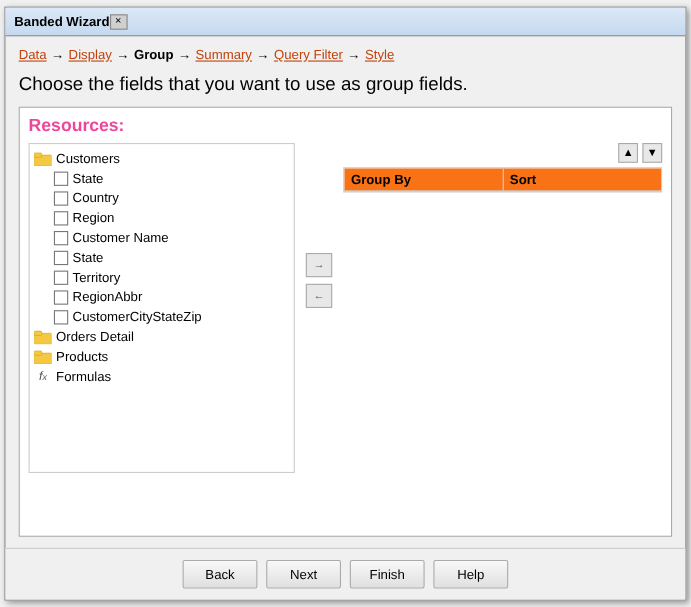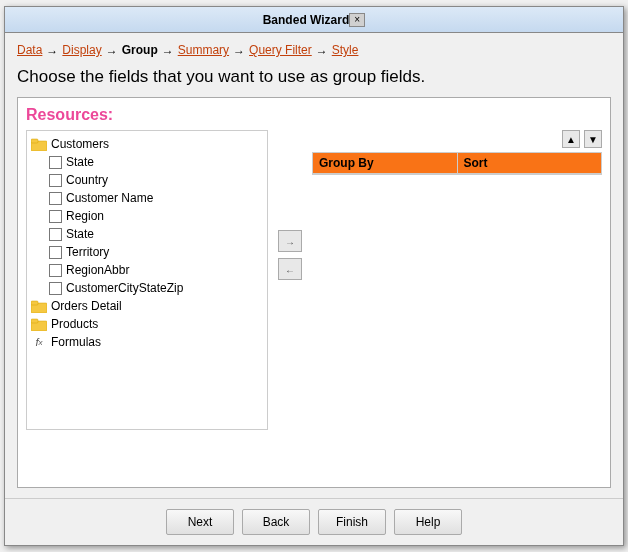--- a/index.html
+++ b/index.html
@@ -20,21 +20,21 @@
       border: 1px solid #888;
       box-shadow: 2px 2px 6px rgba(0,0,0,0.4);
       display: flex;
       flex-direction: column;
     }
     .title-bar {
       background: linear-gradient(to bottom, #dce9f7, #c5d9ef);
       border-bottom: 1px solid #888;
       padding: 5px 8px;
       display: flex;
-      justify-content: center;
+      justify-content: flex-start;
       align-items: center;
       height: 26px;
     }
     .title-bar-text {
       font-size: 12px;
       font-weight: bold;
       color: #000;
     }
     .close-btn {
       width: 16px;
@@ -285,25 +285,25 @@
             <div class="tree-item">
               <span class="checkbox-icon"></span>
               <span class="item-label">State</span>
             </div>
             <div class="tree-item">
               <span class="checkbox-icon"></span>
               <span class="item-label">Country</span>
             </div>
             <div class="tree-item">
               <span class="checkbox-icon"></span>
+              <span class="item-label">Region</span>
+            </div>
+            <div class="tree-item">
+              <span class="checkbox-icon"></span>
               <span class="item-label">Customer Name</span>
-            </div>
-            <div class="tree-item">
-              <span class="checkbox-icon"></span>
-              <span class="item-label">Region</span>
             </div>
             <div class="tree-item">
               <span class="checkbox-icon"></span>
               <span class="item-label">State</span>
             </div>
             <div class="tree-item">
               <span class="checkbox-icon"></span>
               <span class="item-label">Territory</span>
             </div>
             <div class="tree-item">
@@ -364,18 +364,18 @@
               <div class="col-header">Group By</div>
               <div class="col-header">Sort</div>
             </div>
           </div>
         </div>
       </div>
     </div>
   </div>
 
   <div class="footer">
+    <button class="footer-btn">Back</button>
     <button class="footer-btn">Next</button>
-    <button class="footer-btn">Back</button>
     <button class="footer-btn">Finish</button>
     <button class="footer-btn">Help</button>
   </div>
 </div>
 
 </body></html>

